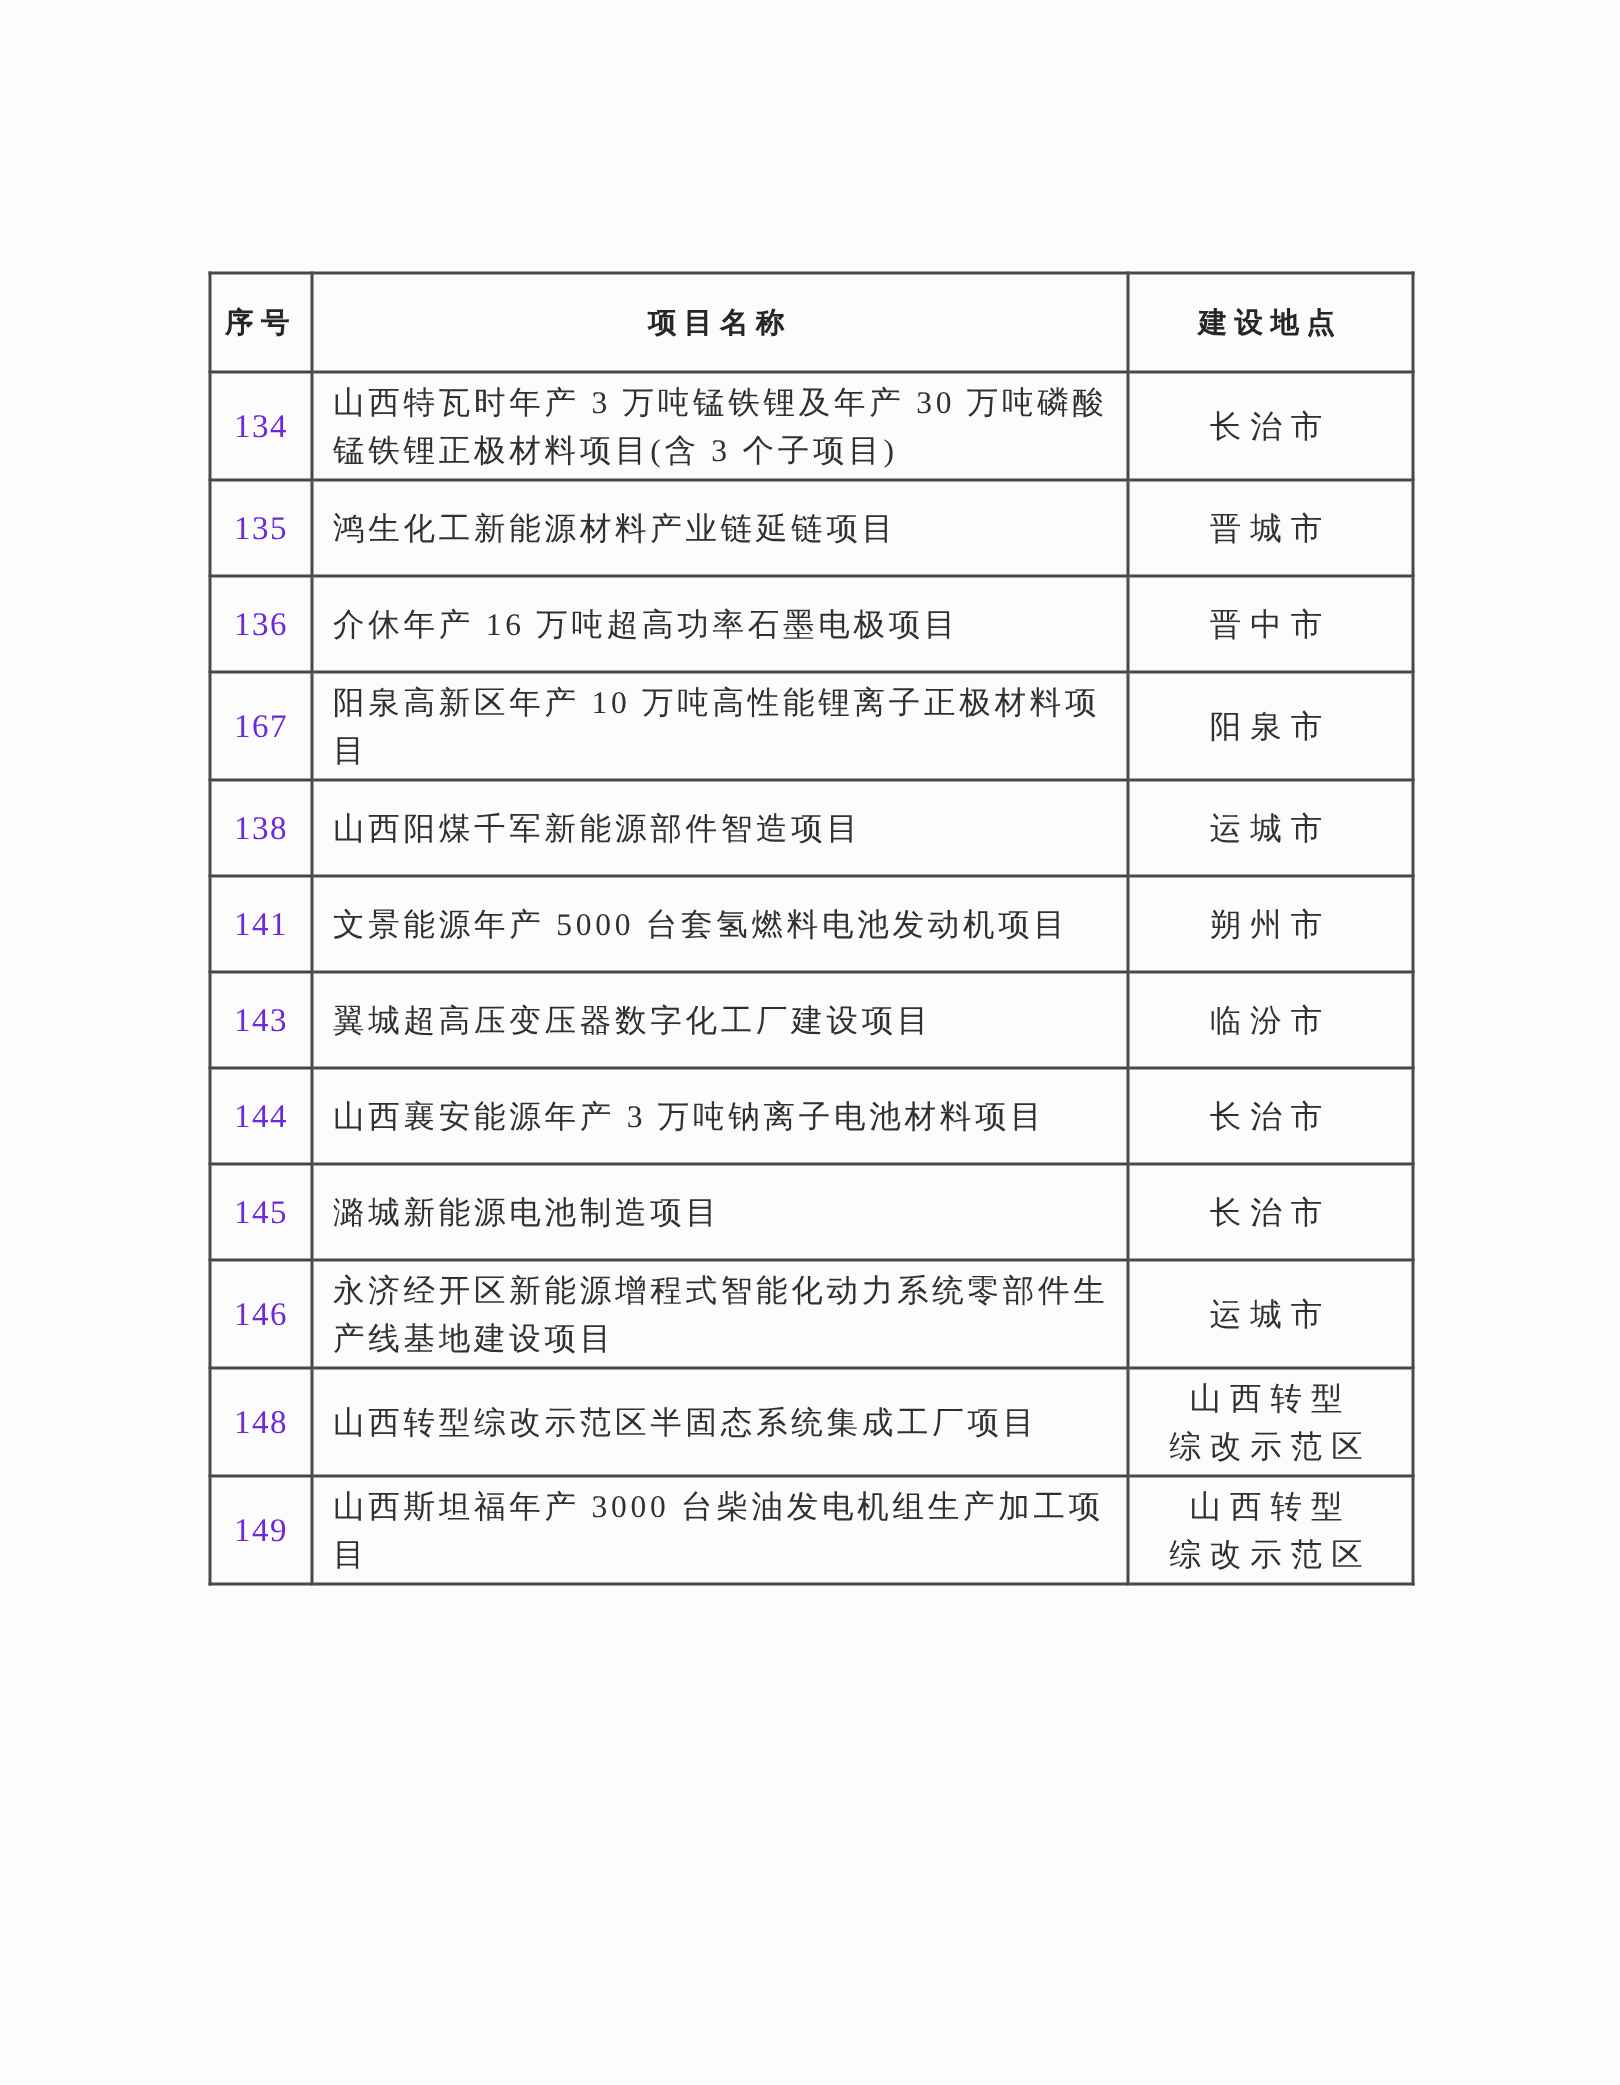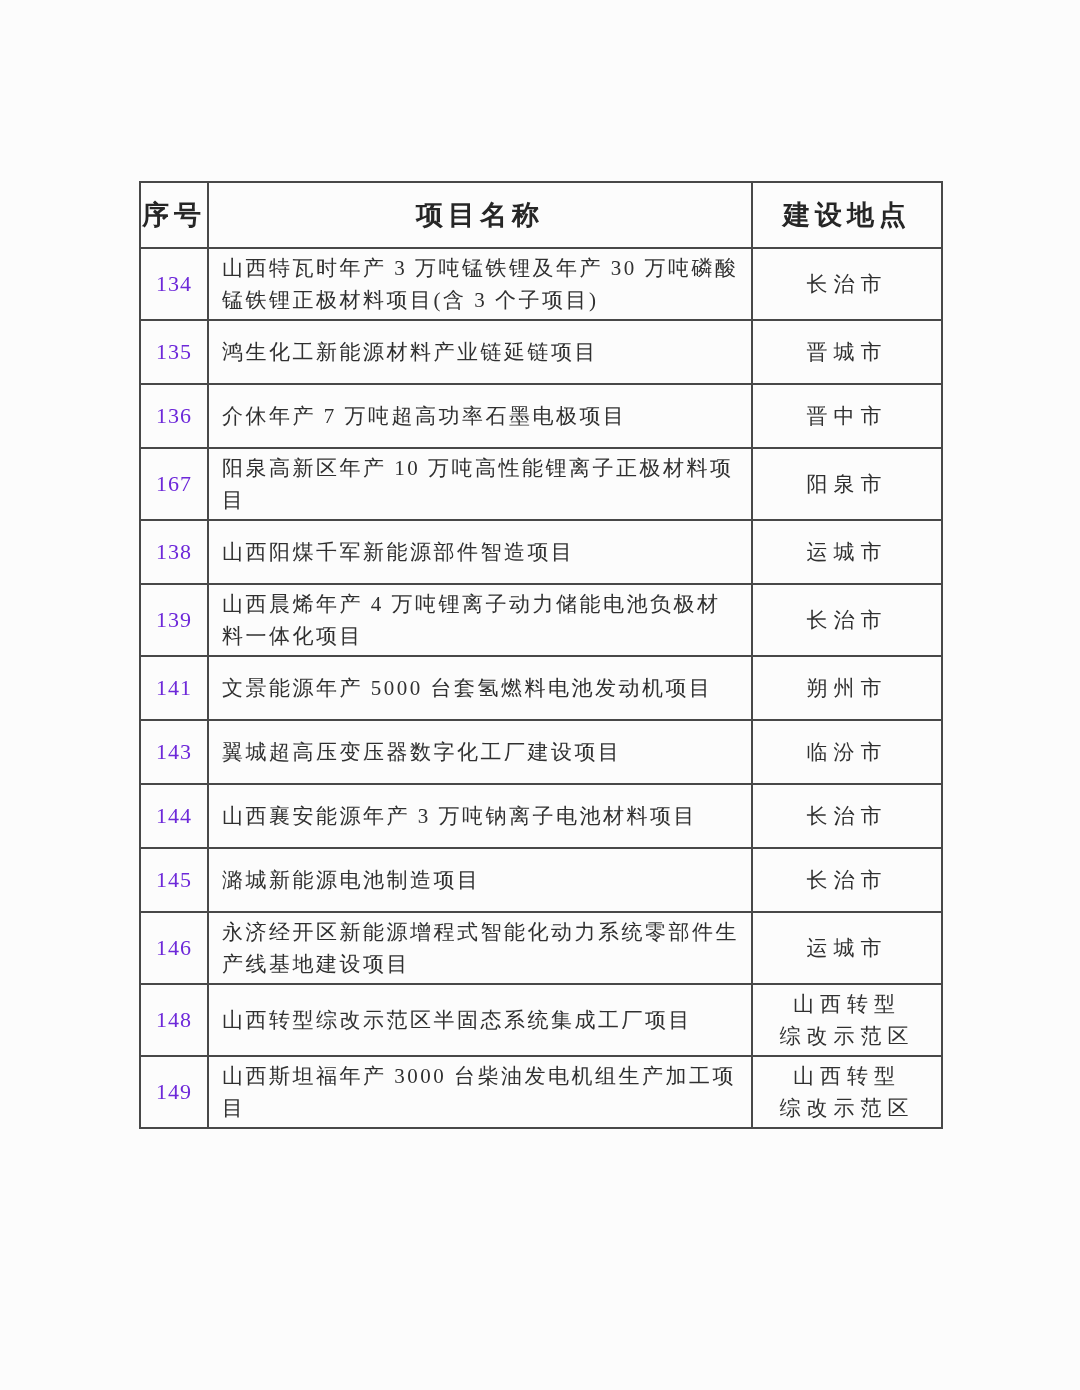--- a/index.html
+++ b/index.html
@@ -33,21 +33,21 @@
   .project-table th,
   .project-table td {
     border: 2px solid #484848;
     vertical-align: middle;
     box-sizing: border-box;
   }
   .project-table th {
     height: 66px;
     font-family: "Liberation Sans", "DejaVu Sans", sans-serif;
     font-weight: 700;
-    font-size: 27px;
+    font-size: 19px;
     text-align: center;
     letter-spacing: 5px;
     color: #262626;
   }
   .project-table td {
     height: 64px;
     font-size: 21px;
   }
   td.cell-index {
     text-align: center;
@@ -94,37 +94,32 @@
         <td class="cell-name">山西特瓦时年产 3 万吨锰铁锂及年产 30 万吨磷酸锰铁锂正极材料项目(含 3 个子项目)</td>
         <td class="cell-location">长治市</td>
       </tr>
       <tr>
         <td class="cell-index">135</td>
         <td class="cell-name">鸿生化工新能源材料产业链延链项目</td>
         <td class="cell-location">晋城市</td>
       </tr>
       <tr>
         <td class="cell-index">136</td>
-        <td class="cell-name">介休年产 7 万吨超高功率石墨电极项目</td>
+        <td class="cell-name">介休年产 16 万吨超高功率石墨电极项目</td>
         <td class="cell-location">晋中市</td>
       </tr>
       <tr>
         <td class="cell-index">167</td>
         <td class="cell-name">阳泉高新区年产 10 万吨高性能锂离子正极材料项目</td>
         <td class="cell-location">阳泉市</td>
       </tr>
       <tr>
         <td class="cell-index">138</td>
         <td class="cell-name">山西阳煤千军新能源部件智造项目</td>
         <td class="cell-location">运城市</td>
-      </tr>
-      <tr>
-        <td class="cell-index">139</td>
-        <td class="cell-name">山西晨烯年产 4 万吨锂离子动力储能电池负极材料一体化项目</td>
-        <td class="cell-location">长治市</td>
       </tr>
       <tr>
         <td class="cell-index">141</td>
         <td class="cell-name">文景能源年产 5000 台套氢燃料电池发动机项目</td>
         <td class="cell-location">朔州市</td>
       </tr>
       <tr>
         <td class="cell-index">143</td>
         <td class="cell-name">翼城超高压变压器数字化工厂建设项目</td>
         <td class="cell-location">临汾市</td>

